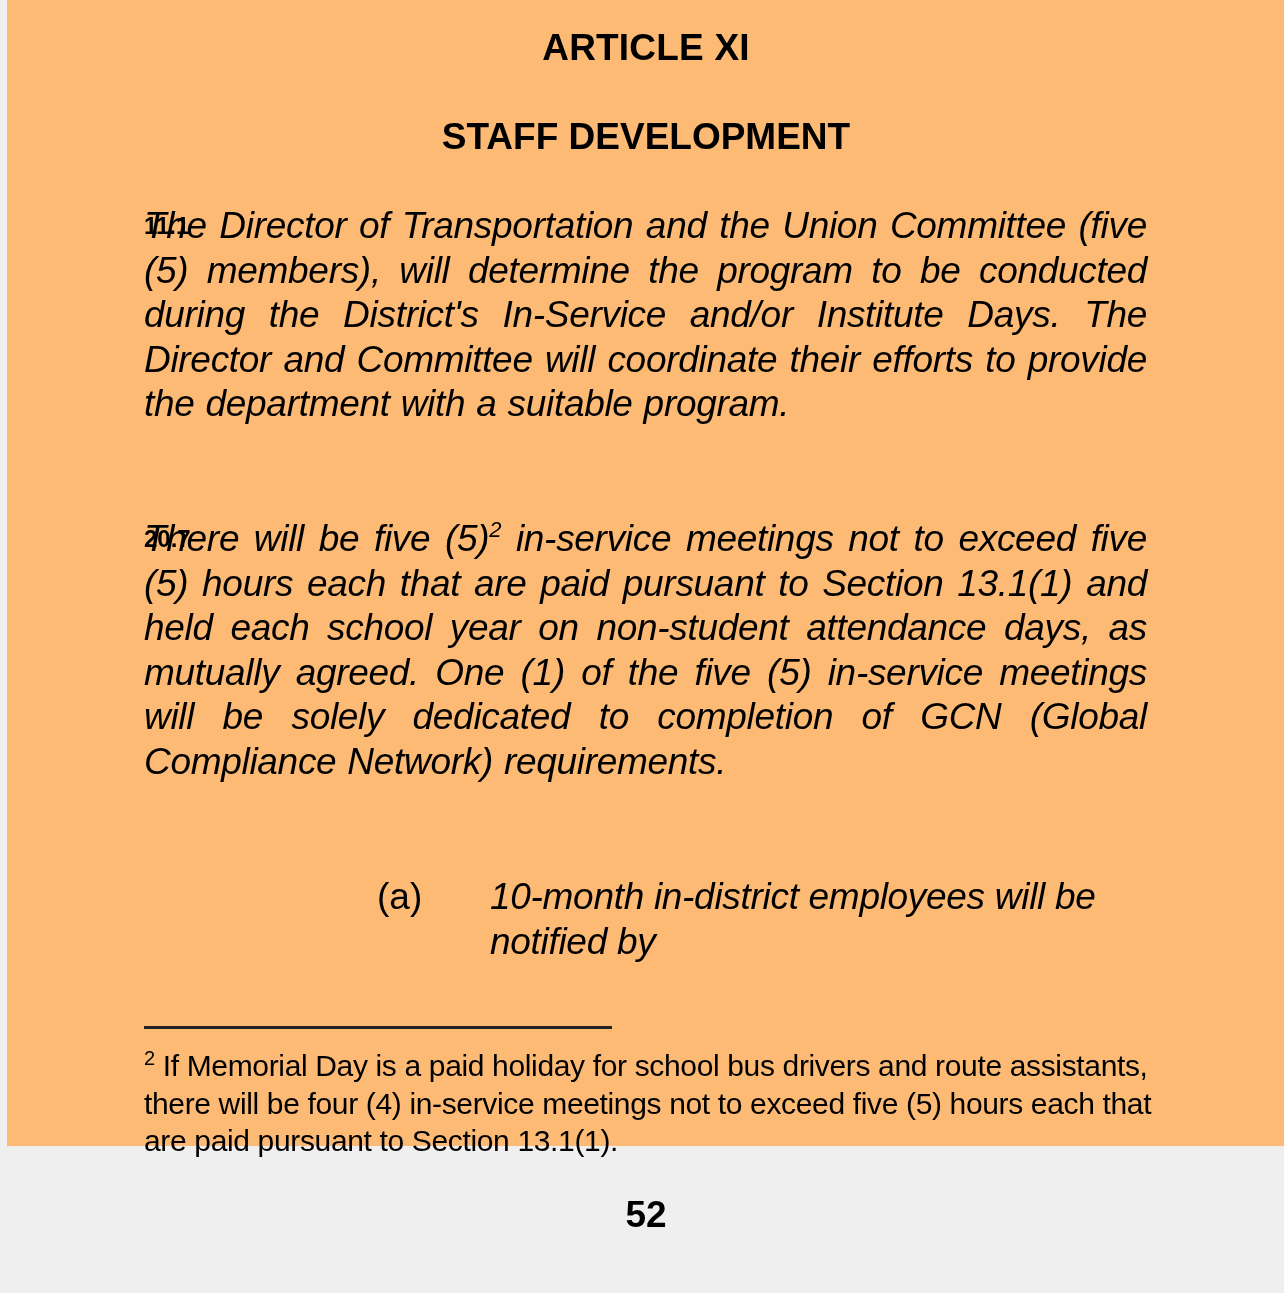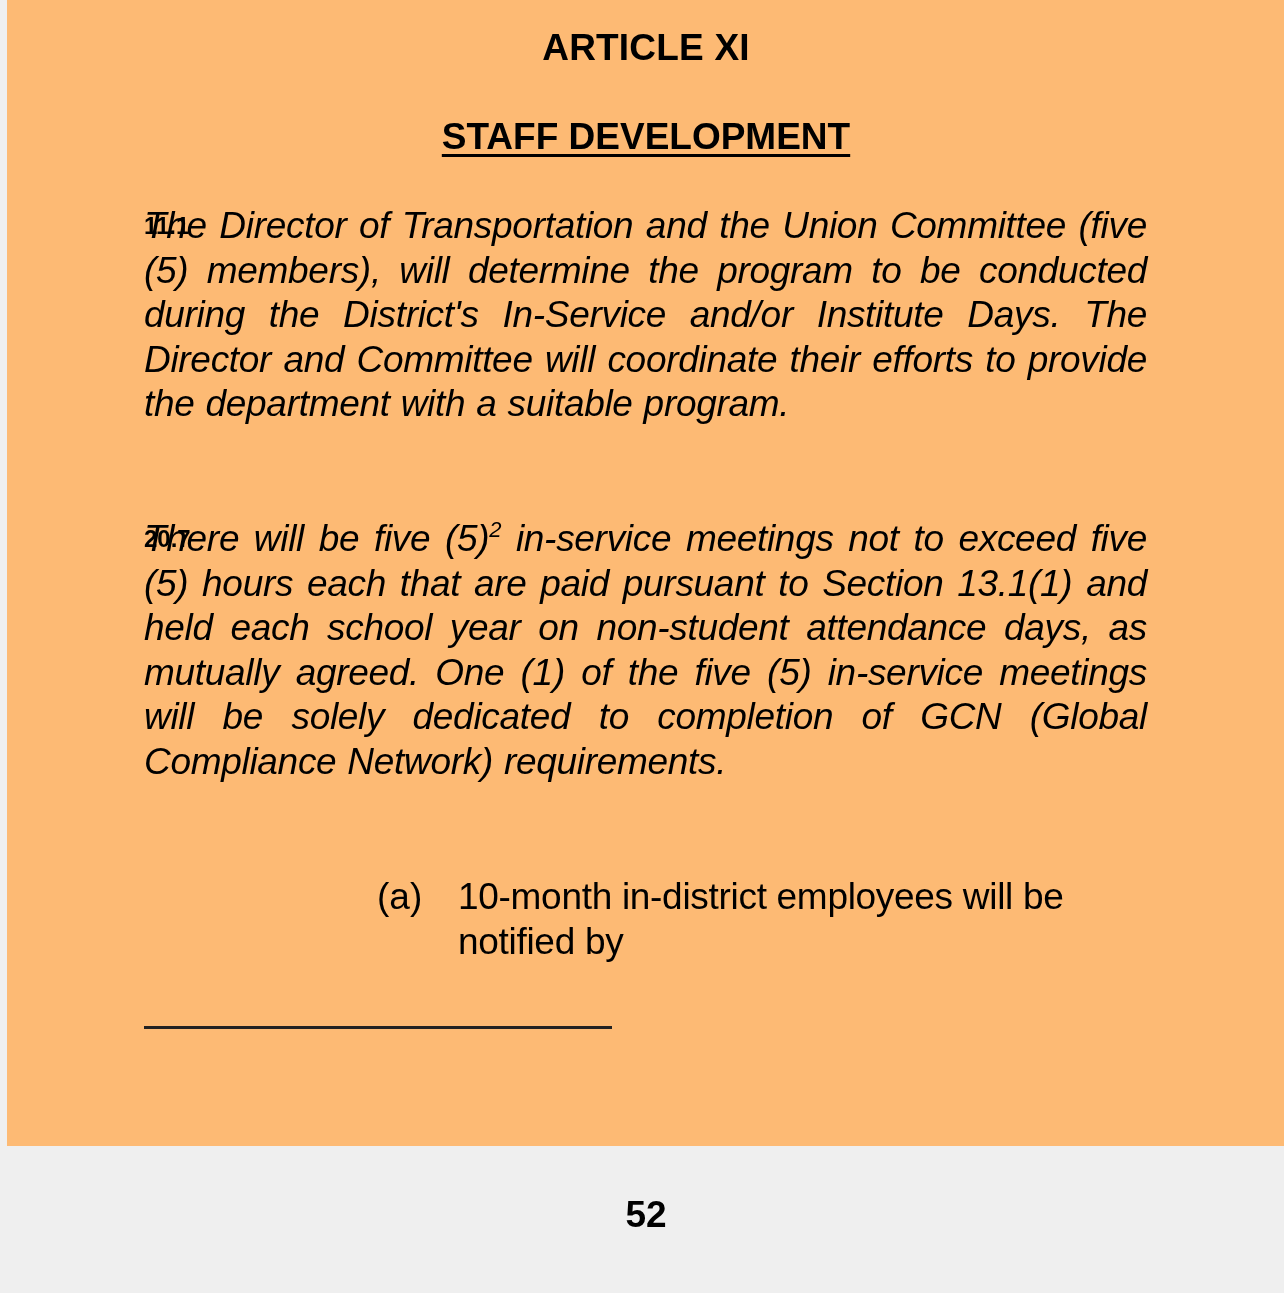--- a/index.html
+++ b/index.html
@@ -38,21 +38,20 @@
     position: absolute;
     left: 0;
     width: 100%;
     top: 115px;
     text-align: center;
     font-weight: bold;
     font-size: 37px;
     line-height: 44px;
   }
   .article-title span {
-    text-decoration: underline;
     text-decoration-thickness: 3px;
     text-underline-offset: 5px;
   }
   .section {
     position: absolute;
     left: 137px;
     width: 1003px;
     font-size: 37px;
     line-height: 44.6px;
   }
@@ -85,22 +84,23 @@
     width: 770px;
     font-size: 37px;
     line-height: 44.6px;
   }
   .sub-label {
     position: absolute;
     left: 0;
     top: 0;
   }
   .sub-text {
-    margin-left: 81px;
+    margin-left: 113px;
     letter-spacing: -0.3px;
+    font-style: italic;
   }
   .footnote-rule {
     position: absolute;
     left: 137px;
     top: 1026px;
     width: 468px;
     height: 0;
     border-top: 3px solid #222;
   }
   .footnote {
@@ -149,16 +149,17 @@
     <div class="section-text"><span>There will be five (5)</span><sup>2</sup><span> in-service meetings not to exceed five (5) hours each that are paid pursuant to Section 13.1(1) and held each school year on non-student attendance days, as mutually agreed. One (1) of the five (5) in-service meetings will be solely dedicated to completion of GCN (Global Compliance Network) requirements.</span></div>
   </div>
 
   <div class="subsection">
     <div class="sub-label">(a)</div>
     <div class="sub-text">10-month in-district employees will be notified by</div>
   </div>
 
   <div class="footnote-rule"></div>
 
+  <div class="footnote"><sup>2</sup><span> If Memorial Day is a paid holiday for school bus drivers and route assistants, there will be four (4) in-service meetings not to exceed five (5) hours each that are paid pursuant to Section 13.1(1).</span></div>
 
   <div class="page-number">52</div>
 
 </div>
 
 </body></html>

